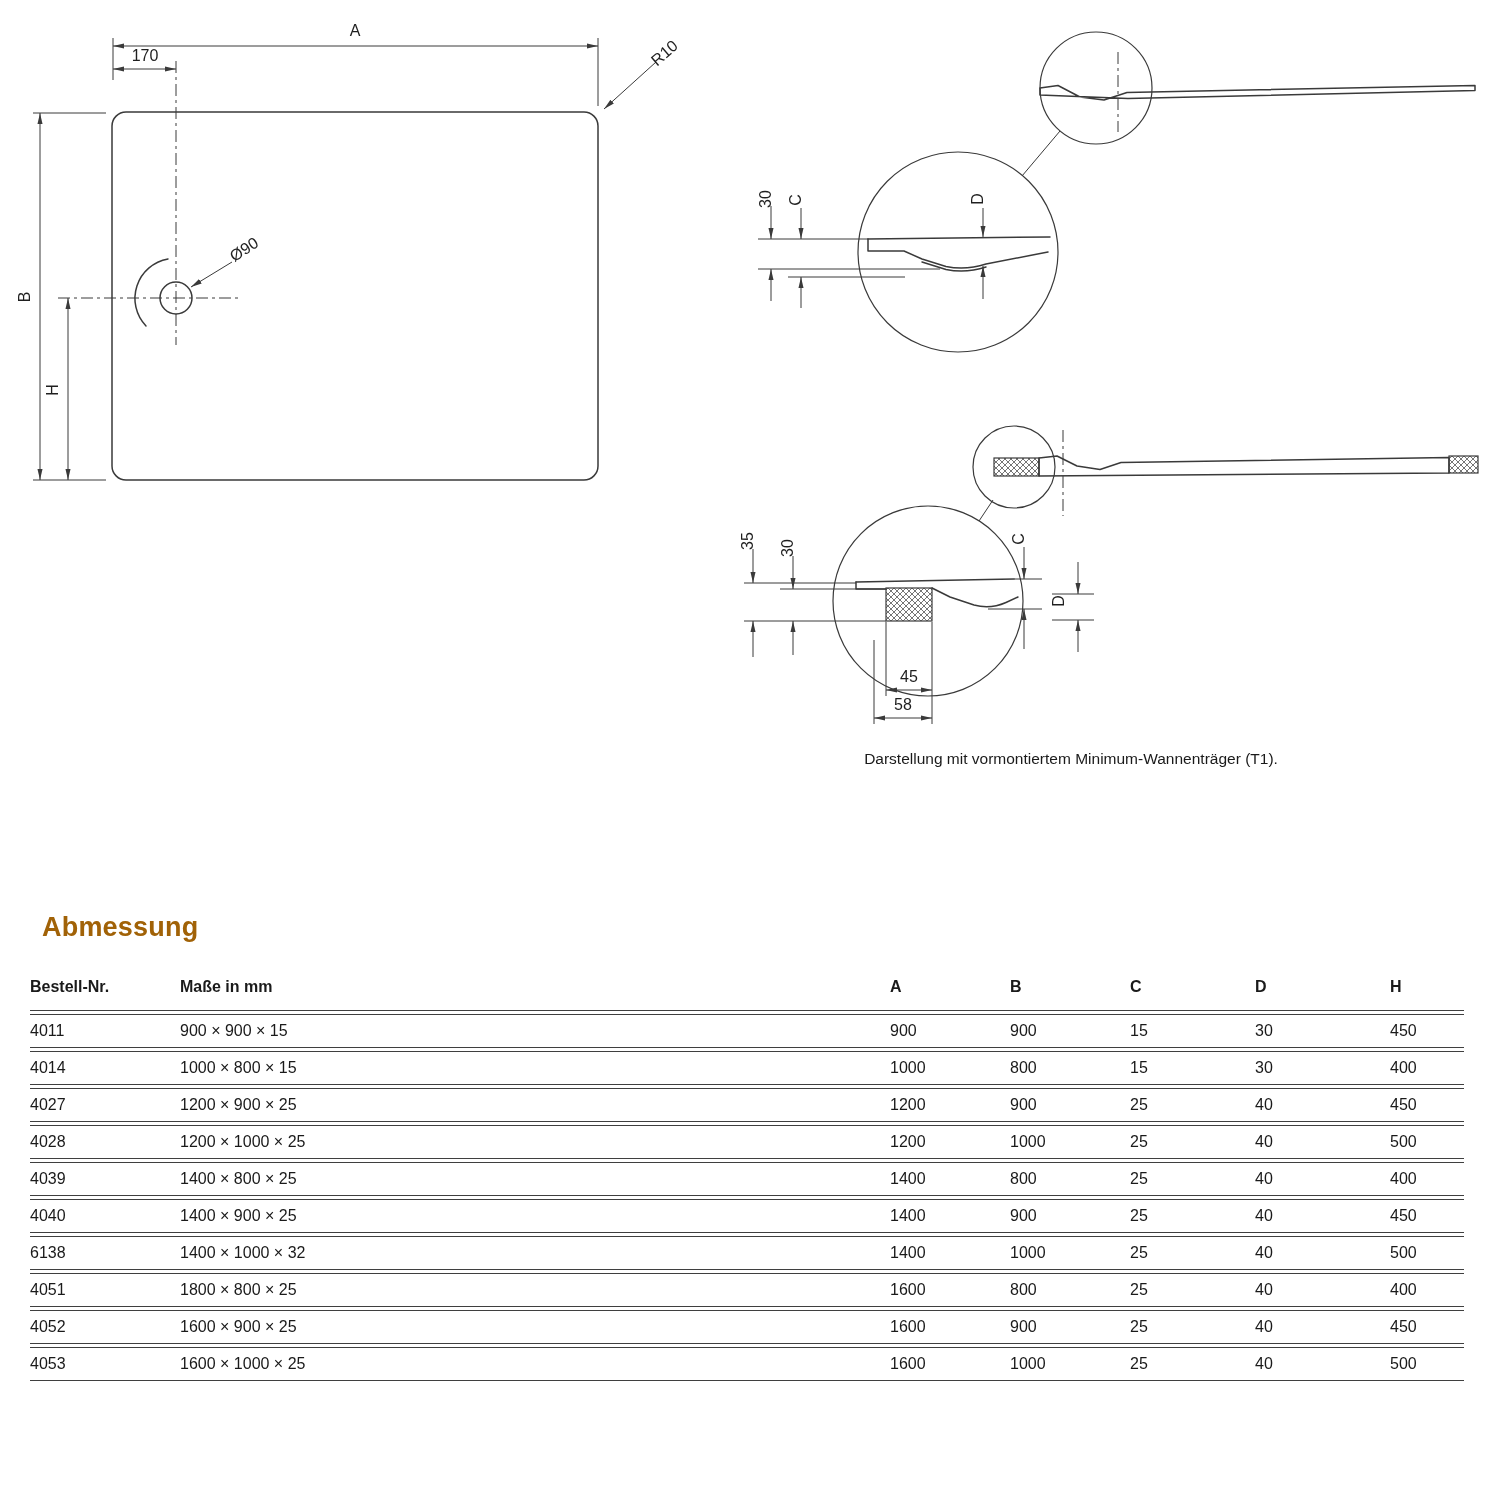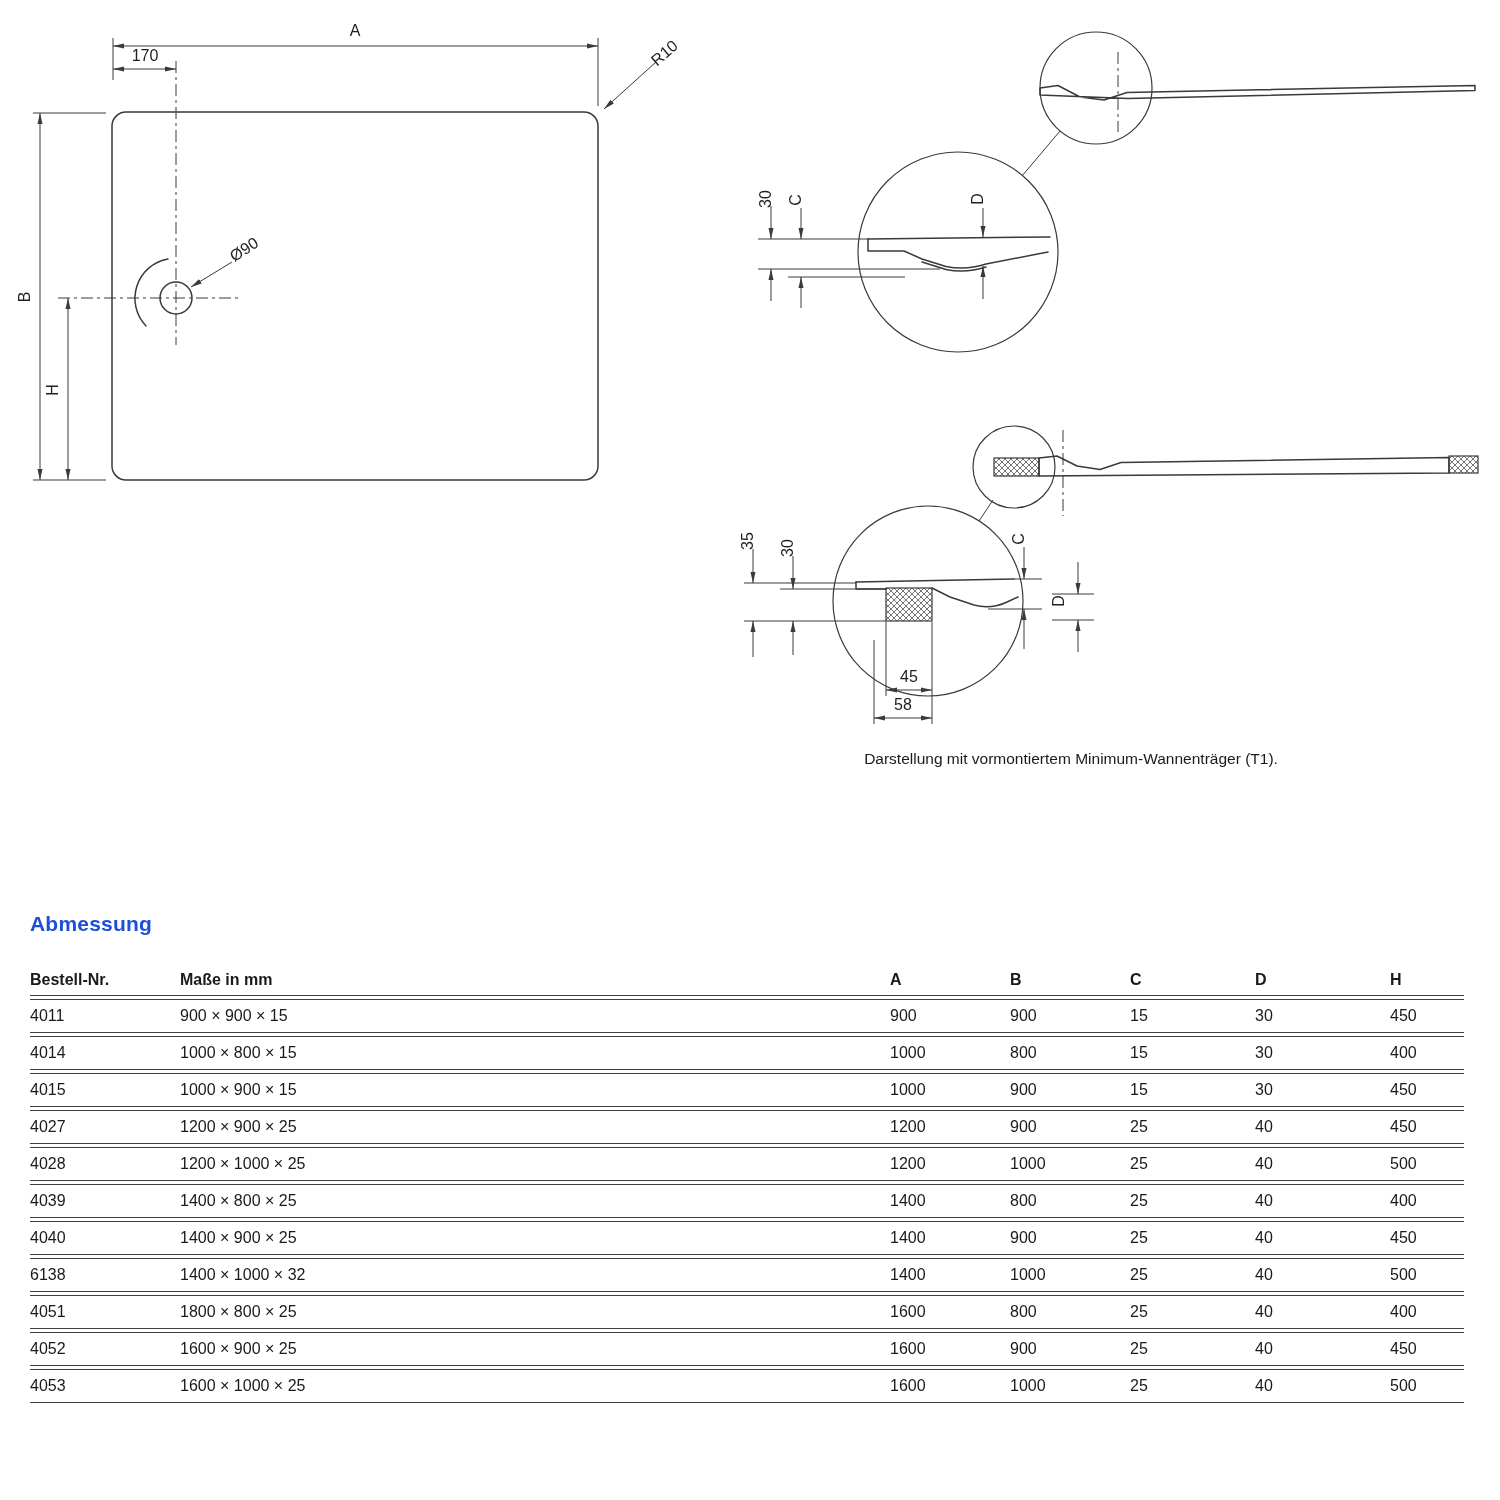--- a/index.html
+++ b/index.html
@@ -20,24 +20,24 @@
   .hatched { fill:url(#hatch); stroke:#3a3a3a; stroke-width:1.2; }
   svg.drawing text { font-family:"Liberation Sans", sans-serif; font-size:16px; fill:#1f1f1f; }
 
   .caption {
     position:absolute; left:761px; top:750px; width:620px;
     font-size:15.5px; color:#1a1a1a;text-align:center;
   }
 
   
   .table-section { position:absolute; left:30px; top:912px; width:1434px; }
-  .section-title { font-size:21px; font-weight:700; color:#1d4ed8; margin-bottom:28px; letter-spacing:.2px; }
+  .section-title { font-size:27px; font-weight:700; color:#a16207; margin-bottom:28px; letter-spacing:.2px;margin-left:12px; }
   table.dims { width:100%; border-collapse:separate; border-spacing:0 3px; font-size:16px; table-layout:fixed; }
   table.dims th {
-    text-align:left; font-weight:700; padding:4px 8px 6px 0;
+    text-align:left; font-weight:700; padding:4px 8px 14px 0;
     border-bottom:1px solid #3f3f3f; white-space:nowrap;
   }
   table.dims td {
     padding:7px 8px 7px 0; white-space:nowrap;
     border-top:1px solid #3f3f3f; border-bottom:1px solid #3f3f3f;
   }
 </style>
 </head>
 <body>
 
@@ -232,29 +232,20 @@
           <tr>
             <td>4014</td>
             <td>1000 × 800 × 15</td>
             <td>1000</td>
             <td>800</td>
             <td>15</td>
             <td>30</td>
             <td>400</td>
           </tr>
           <tr>
-            <td>4015</td>
-            <td>1000 × 900 × 15</td>
-            <td>1000</td>
-            <td>900</td>
-            <td>15</td>
-            <td>30</td>
-            <td>450</td>
-          </tr>
-          <tr>
             <td>4027</td>
             <td>1200 × 900 × 25</td>
             <td>1200</td>
             <td>900</td>
             <td>25</td>
             <td>40</td>
             <td>450</td>
           </tr>
           <tr>
             <td>4028</td>

